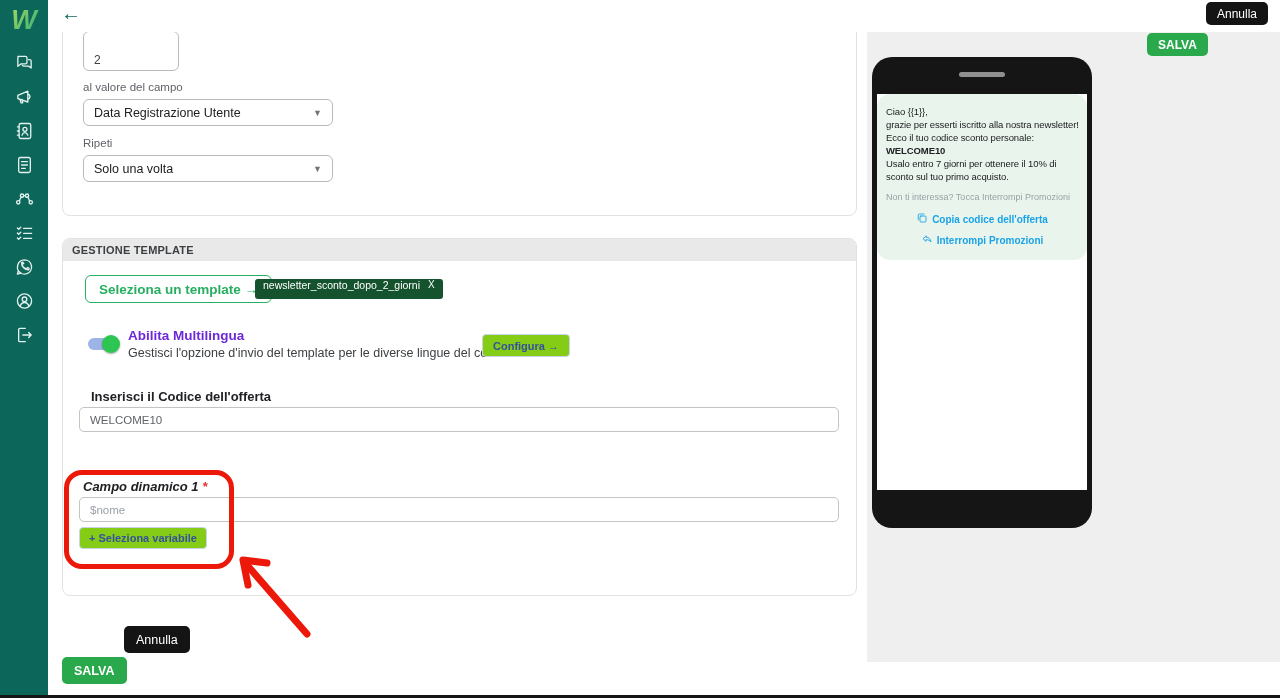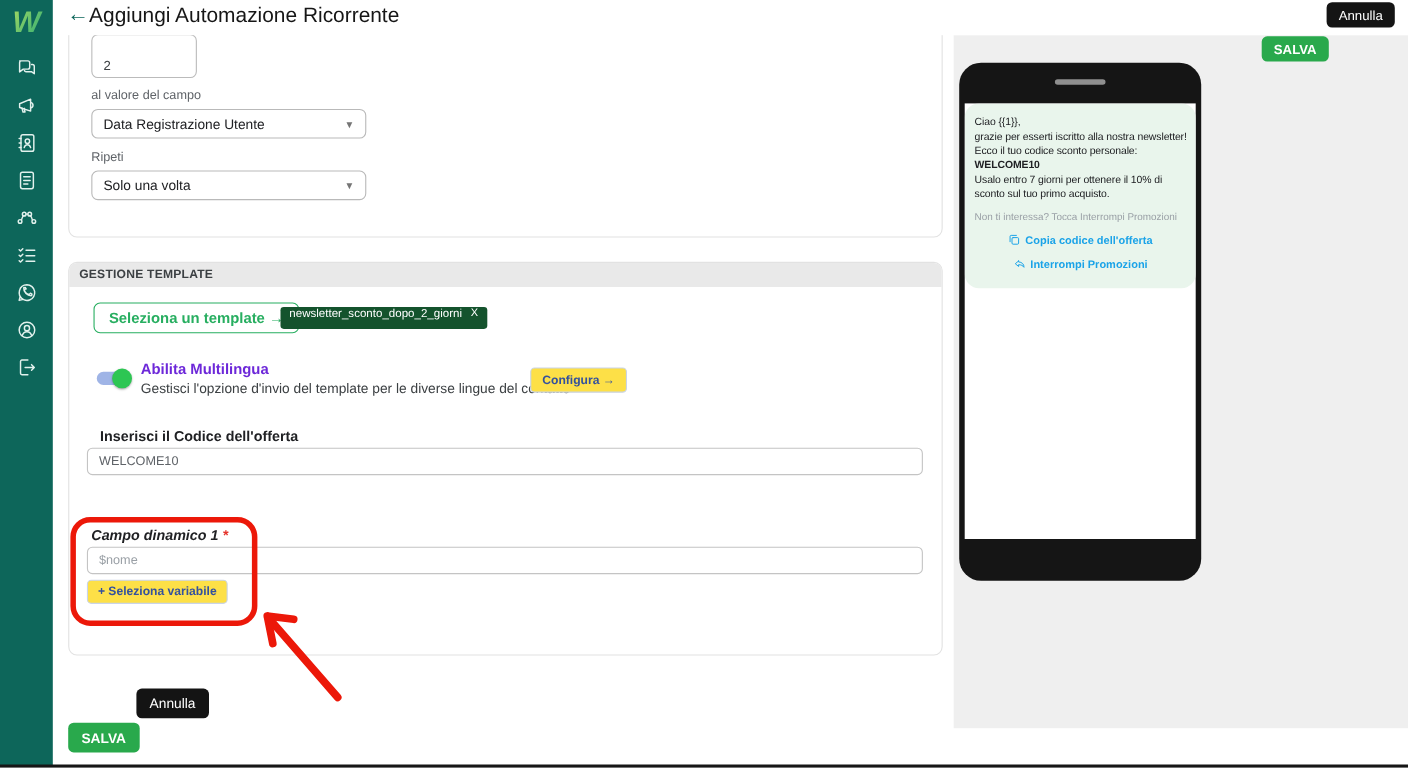--- a/index.html
+++ b/index.html
@@ -56,21 +56,21 @@
   .chip-x { cursor:pointer; font-size:10px; }
 
   .toggle { position:absolute; left:23px; top:96px; width:34px; height:18px; cursor:pointer; }
   .toggle-track { position:absolute; left:2px; top:3px; width:30px; height:12px; border-radius:7px; background:#9fb4e6; }
   .toggle-thumb { position:absolute; right:0; top:0; width:18px; height:18px; border-radius:50%; background:#2dc653;
                   box-shadow:0 1px 2px rgba(0,0,0,.35); }
 
   .ml-title { position:absolute; left:65px; top:89px; font-size:13.5px; font-weight:bold; color:#6d28d9; }
   .ml-desc  { position:absolute; left:65px; top:107px; font-size:12.5px; color:#3c4043; }
 
-  .blue-btn { position:absolute; display:inline-flex; align-items:center; background:#fde047; border:1px solid #c9d4e8;
+  .blue-btn { position:absolute; display:inline-flex; align-items:center; background:#84cc16; border:1px solid #c9d4e8;
               border-radius:4px; color:#33519e; font-weight:600; cursor:pointer; }
   .configure-btn { left:419px; top:95px; height:23px; font-size:11px; padding:0 10px; }
   .selvar-btn { left:16px; top:288px; height:22px; font-size:11px; padding:0 9px; }
 
   
   .anno-rect { position:absolute; left:64px; top:470px; width:170px; height:99px; border:5px solid #ec1809;
                border-radius:18px; z-index:10; pointer-events:none; }
   .anno-arrow { position:absolute; left:233px; top:548px; z-index:10; pointer-events:none; }
 
   
@@ -161,21 +161,20 @@
       <span><svg width="21" height="20" viewBox="0 0 24 24">
             <path d="M13 4H6.5A1.5 1.5 0 0 0 5 5.5v13A1.5 1.5 0 0 0 6.5 20H13"></path>
             <path d="M10 12h10M17 9l3 3-3 3"></path>
           </svg></span>
     </div>
   </div>
 </div>
 
 <div class="header">
   <span class="back">←</span>
-  <span class="title">Aggiungi Automazione Ricorrente</span>
   <button class="btn btn-green hdr-save">SALVA</button>
   <button class="btn btn-black hdr-cancel">Annulla</button>
 </div>
 
 <div class="card card1">
   <input class="num-input" value="2" style="">
   <span class="field-label" style="left:20px; top:58px;">al valore del campo</span>
   <div class="select" style="left:20px; top:76px;">
     <span>Data Registrazione Utente</span>
     <span class="caret">▼</span>

